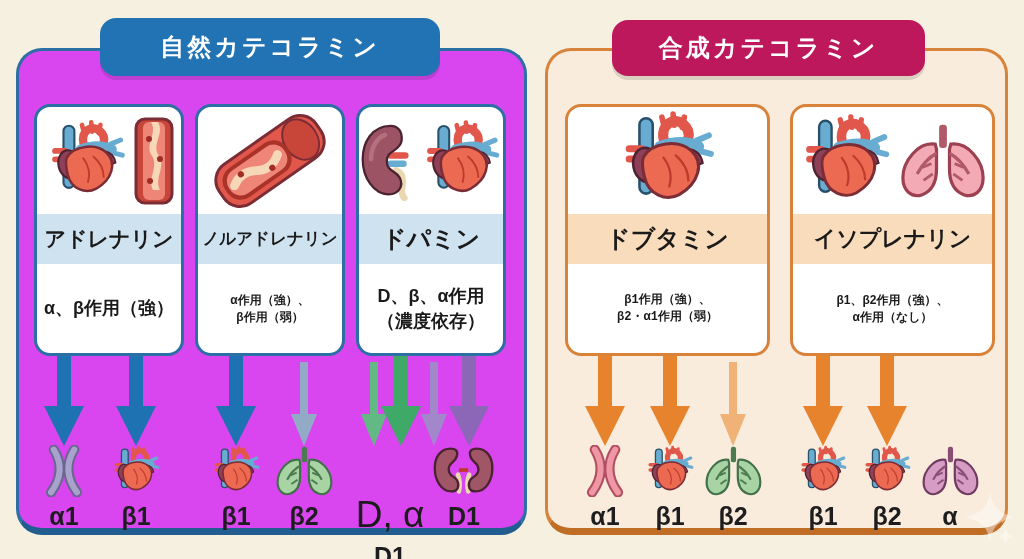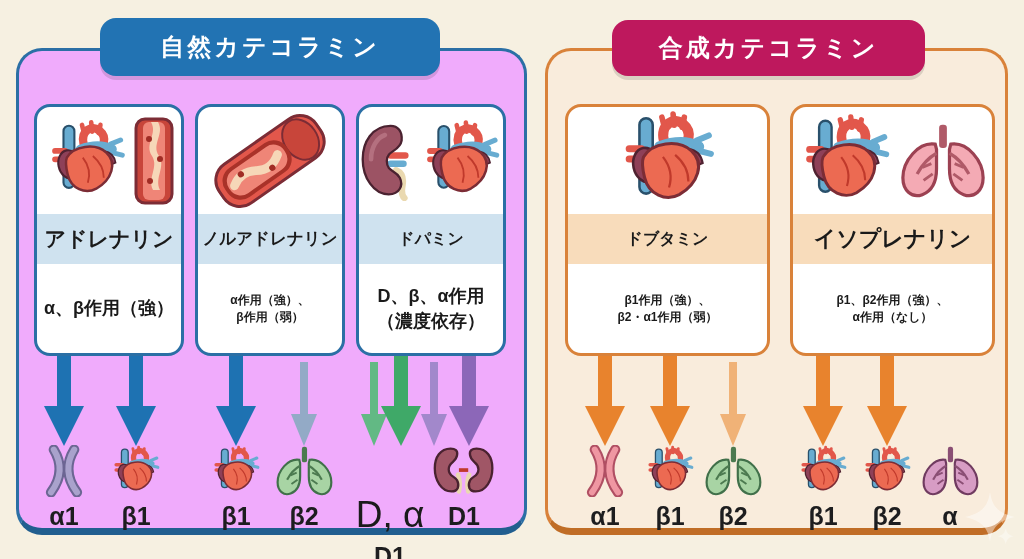--- a/index.html
+++ b/index.html
@@ -1,39 +1,39 @@
 <!DOCTYPE html>
 <html lang="ja"><head>
 <meta charset="utf-8">
 <style>
   html,body{margin:0;padding:0;}
   body{font-family:"Liberation Sans","DejaVu Sans",sans-serif;}
   .canvas{position:relative;width:1024px;height:559px;background:#f6f0e1;overflow:hidden;}
 
   
   .panel{position:absolute;top:48px;height:487px;border-radius:26px;box-sizing:border-box;}
-  .panel.natural{left:16px;width:511px;background:#f0abfc;border:3.5px solid #2b6fa5;border-bottom-width:7px;border-bottom-color:#215e8f;}
+  .panel.natural{left:16px;width:511px;background:#d946ef;border:3.5px solid #2b6fa5;border-bottom-width:7px;border-bottom-color:#215e8f;}
   .panel.synthetic{left:545px;width:463px;background:#f9ecdc;border:3.5px solid #d9823a;border-bottom-width:7px;border-bottom-color:#c06d26;}
 
   
   .badge{position:absolute;display:flex;align-items:center;justify-content:center;color:#fff;font-weight:bold;font-size:24px;letter-spacing:3px;border-radius:16px;z-index:6;box-shadow:0 4px 0 rgba(0,0,0,0.12);}
   .badge.natural{left:100px;top:18px;width:340px;height:58px;background:#2273b3;}
   .badge.synthetic{left:612px;top:20px;width:313px;height:56px;background:#be185d;}
 
   
   .card{position:absolute;top:53px;height:252px;background:#ffffff;border-radius:16px;box-sizing:border-box;display:flex;flex-direction:column;overflow:hidden;}
   .panel.natural .card{border:3px solid #2b6fa5;width:150px;}
   .panel.synthetic .card{border:3px solid #d9823a;width:205px;}
   .card.c-l1{left:15px;} .card.c-l2{left:176px;} .card.c-l3{left:337px;}
-  .card.c-r1{left:17px;} .card.c-r2{left:242px;}
+  .card.c-r1{left:17px;font-family:Liberation Mono, monospace;} .card.c-r2{left:242px;}
   .card-icons{height:107px;display:flex;align-items:center;justify-content:center;gap:5px;}
   .card-nameband{height:50px;display:flex;align-items:center;justify-content:center;font-weight:bold;color:#1a1a1a;}
   .panel.natural .card-nameband{background:#cfe2ef;}
   .panel.synthetic .card-nameband{background:#f8dcbb;}
-  .nm-21{font-size:21px;} .nm-17{font-size:16.5px;text-align:right;} .nm-24{font-size:16px;} .nm-22{font-size:22px;}
+  .nm-21{font-size:21px;} .nm-17{font-size:16.5px;text-align:right;} .nm-24{font-size:24px;} .nm-22{font-size:22px;}
   .card-effect{flex:1;display:flex;flex-direction:column;align-items:center;justify-content:center;font-weight:bold;font-size:12px;line-height:1.35;color:#1a1a1a;text-align:center;padding:0 3px;}
   .fs-18{font-size:18px;}
 
   
   .arrow{position:absolute;width:44px;height:92px;top:305px;}
   .arrow.thin{width:32px;height:86px;top:311px;}
 
   
   .receptor{position:absolute;top:394px;width:76px;text-align:center;}
   .r-icon{display:inline-flex;align-items:center;justify-content:center;width:64px;height:52px;}

